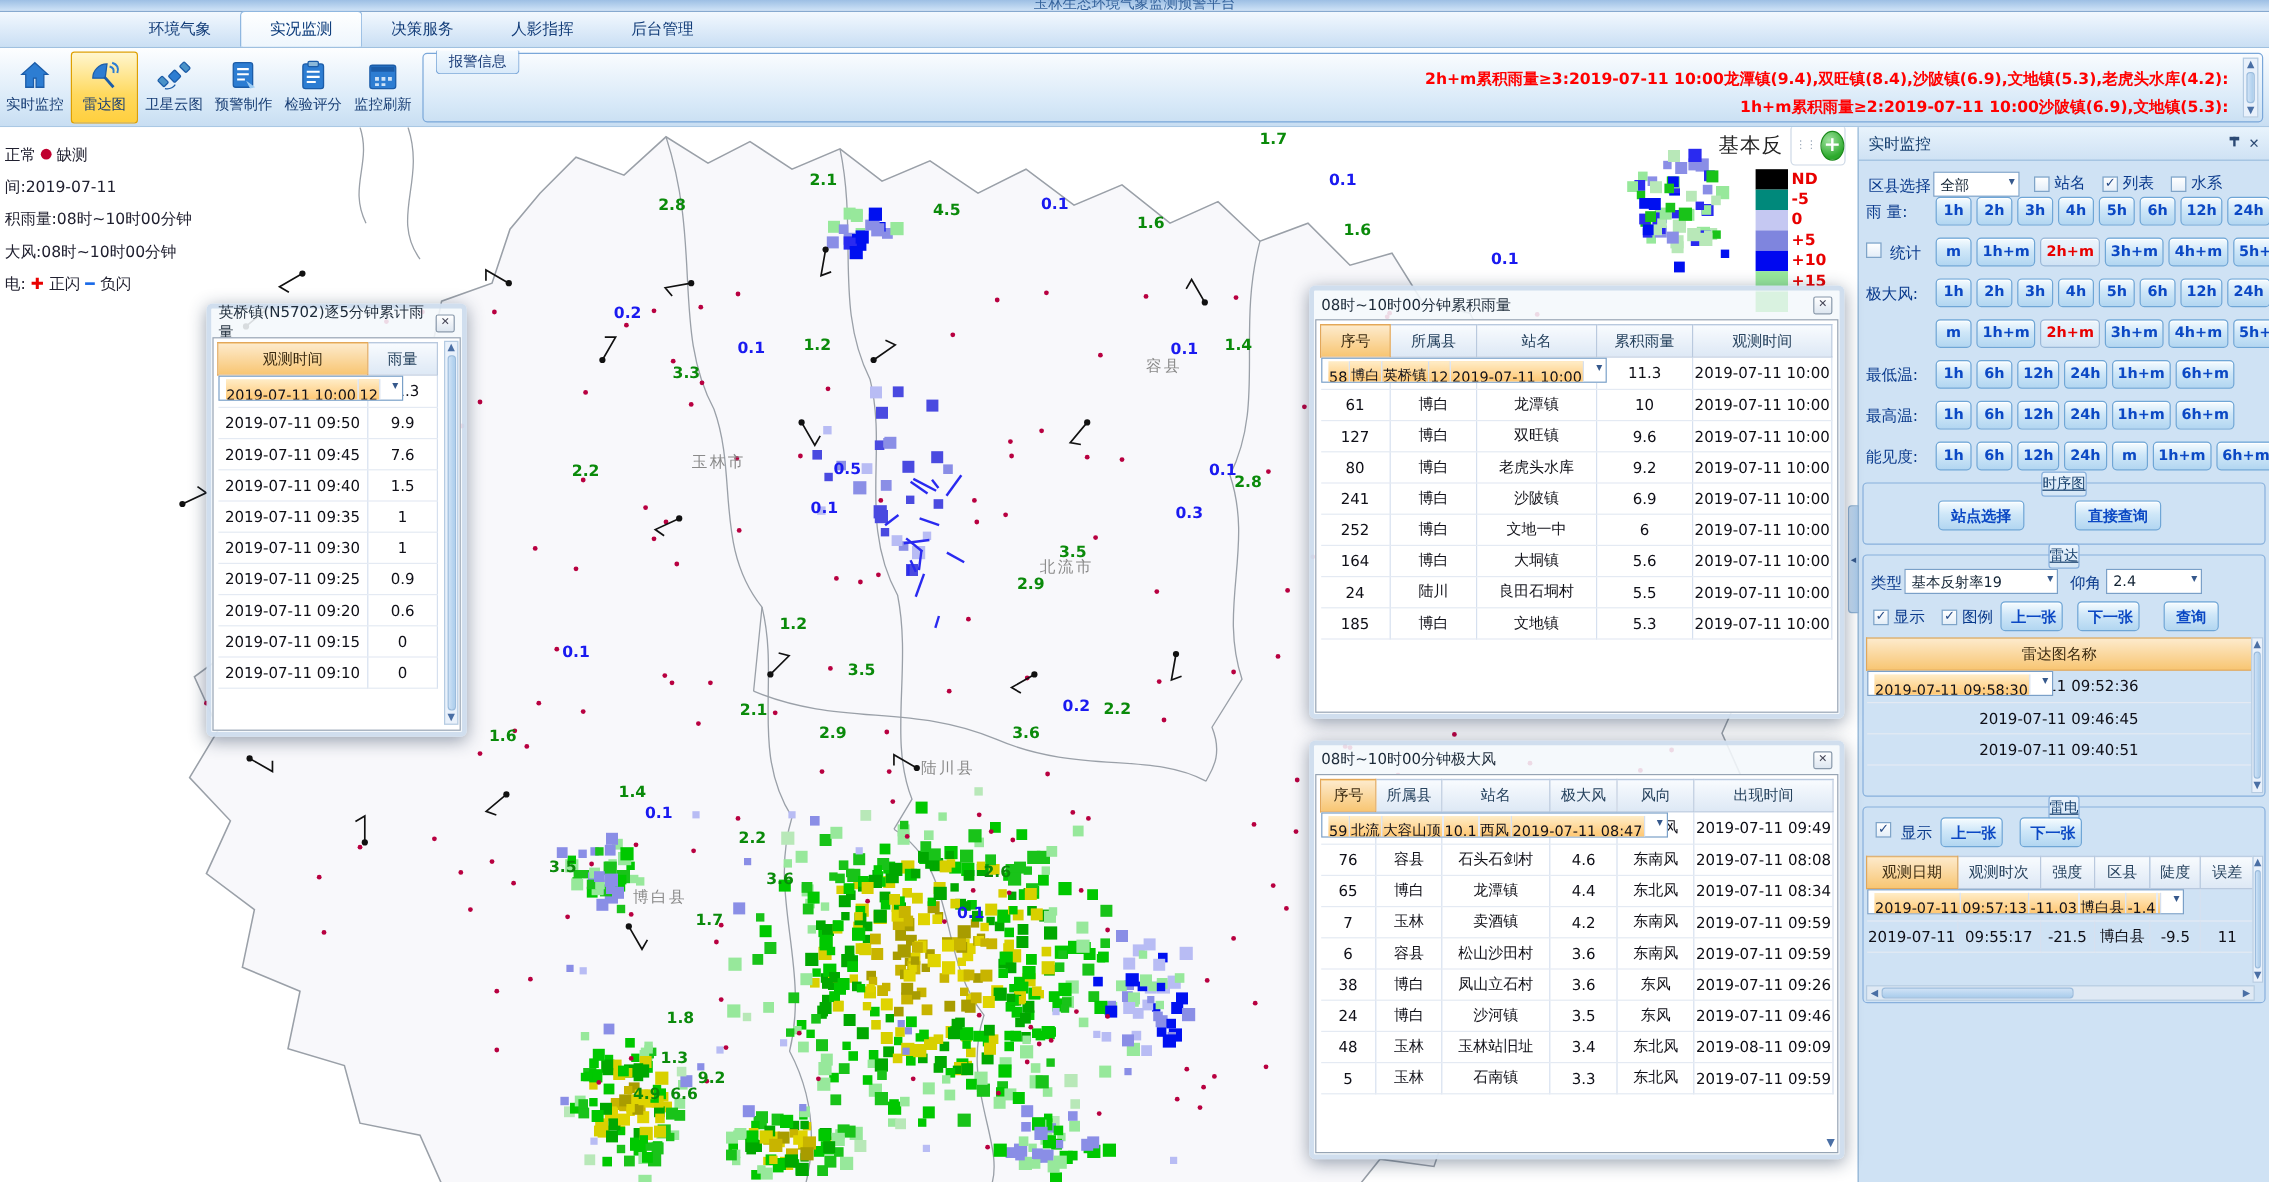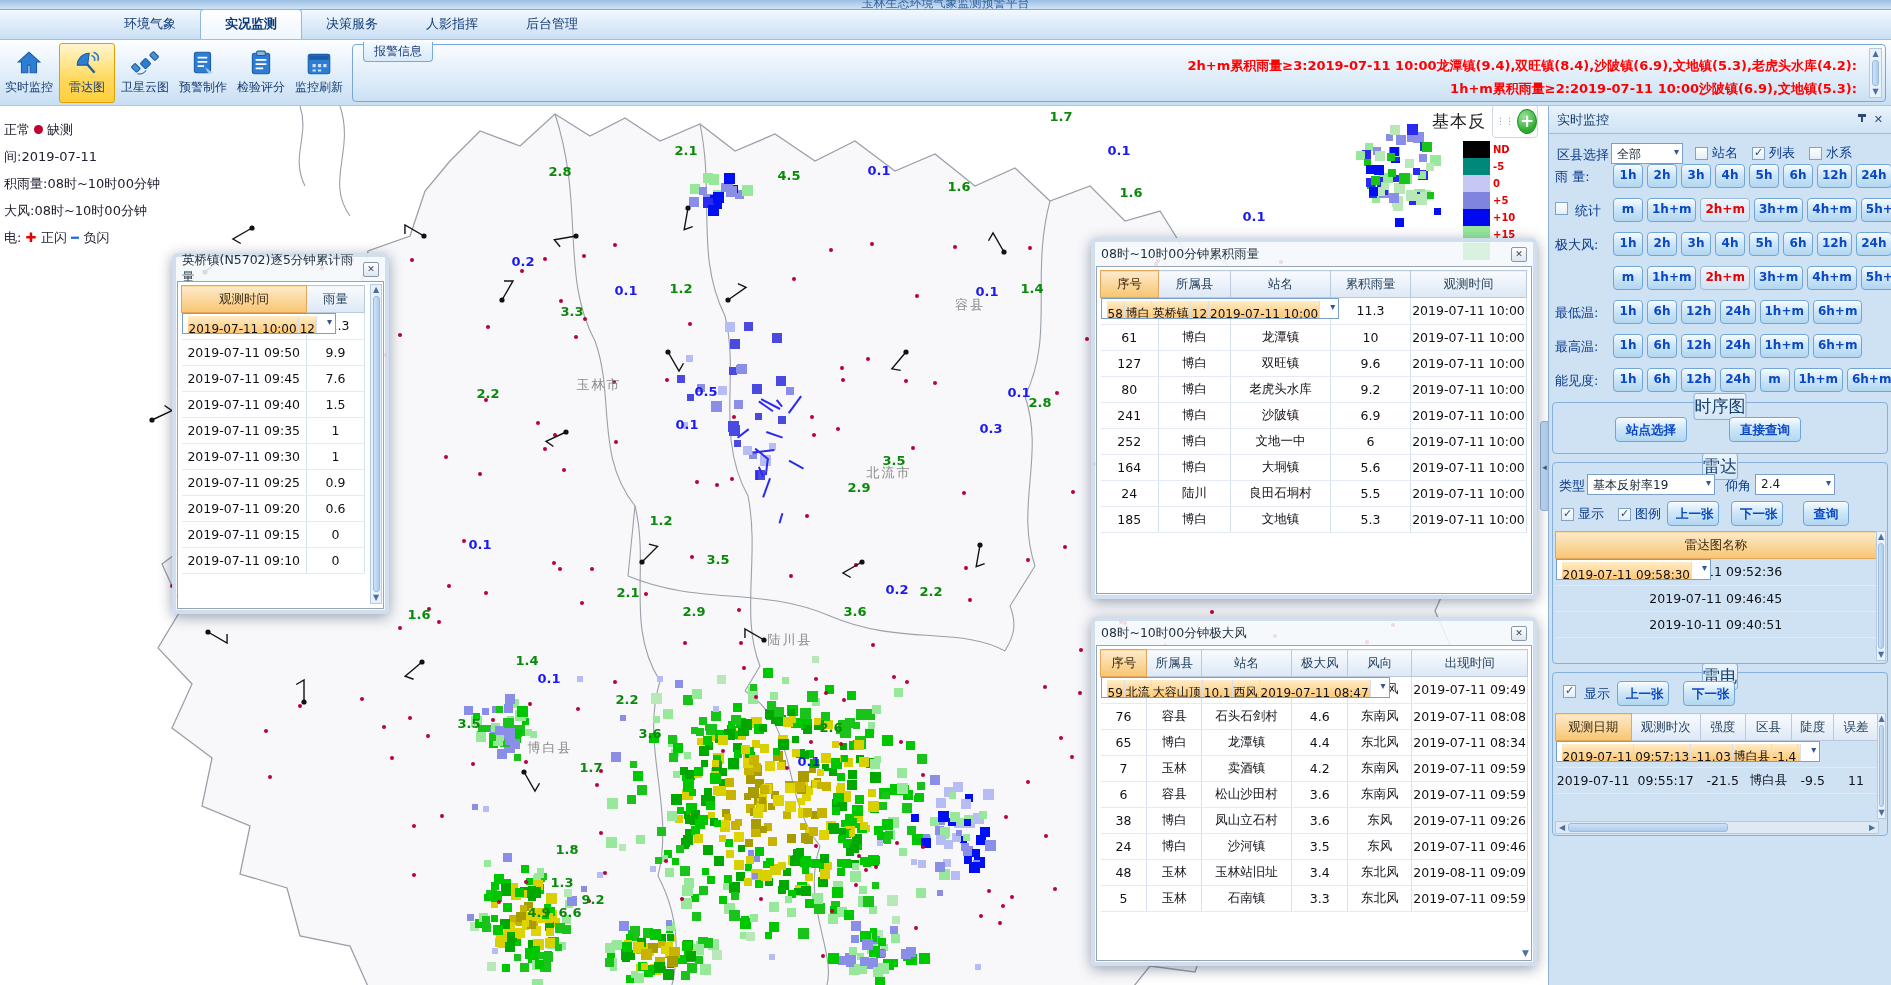--- a/index.html
+++ b/index.html
@@ -10,21 +10,21 @@
   
   .titlebar{position:absolute;left:0;top:0;width:100%;height:10px;overflow:hidden;
     background:linear-gradient(#9dbfe4,#cfe3f7);border-bottom:1px solid #86a9cf;}
   .titlebar span{position:absolute;left:50%;top:-5px;transform:translateX(-50%);
     font-size:12px;color:#35639c;white-space:nowrap;}
   .menubar{position:absolute;left:0;top:10px;width:100%;height:30px;
     background:linear-gradient(#f2f8fe,#cadff4);border-bottom:1px solid #9fc0e0;
     display:flex;align-items:flex-end;padding-left:100px;}
   .mtab{padding:5px 24px 6px;font-size:13px;color:#123c78;cursor:default;position:relative;}
   .mtab.active{background:linear-gradient(#ffffff,#eef6fd);border:1px solid #8fb7e0;border-bottom:none;
-    border-radius:4px 4px 0 0;font-weight:bold;color:#0a3a7a;}
+    border-radius:4px 4px 0 0;font-weight:normal;color:#0a3a7a;}
   .toolbar{position:absolute;left:0;top:40px;width:100%;height:66px;
     background:linear-gradient(#fdfeff,#d8e9f8 70%,#c8def2);border-bottom:1px solid #aac8e4;display:flex;align-items:center;}
   .tbtn{width:56px;height:60px;margin:0 1px;display:flex;flex-direction:column;align-items:center;justify-content:center;
     border:1px solid transparent;border-radius:3px;}
   .tbtn .tico{width:28px;height:28px;}
   .tbtn .tlab{font-size:12px;color:#173d74;margin-top:2px;white-space:nowrap;}
   .tbtn.active{background:linear-gradient(#fff6cf,#ffd95e 60%,#ffcf3e);border:1px solid #dfa000;}
   
   .alarmbox{position:absolute;left:352px;top:44px;width:1534px;height:58px;border:1px solid #7aa7d9;border-radius:4px;background:transparent;}
   .alarmlabel{position:absolute;left:10px;top:-3px;padding:1px 10px;font-size:12px;color:#1a3c78;
@@ -52,21 +52,21 @@
   #maplegend{position:absolute;left:1432px;top:4px;z-index:5;}
   #maplegend .lgt{font-size:17px;color:#222;letter-spacing:1px;}
   .lgchip{position:absolute;left:60px;top:-6px;width:46px;height:34px;background:rgba(255,255,255,.85);
     border-radius:4px;border:1px solid #cdd8e6;display:flex;align-items:center;}
   .lgchip .dots{color:#9aa8b8;font-size:9px;line-height:7px;margin-left:3px;}
   .lgplus{width:25px;height:25px;border-radius:50%;margin-left:3px;
     background:radial-gradient(circle at 35% 30%,#9fe29f,#2daa2d 70%);border:1px solid #1d8a1d;
     color:#fff;font-weight:bold;font-size:17px;text-align:center;line-height:23px;}
   .lgrow{display:flex;align-items:center;height:17px;margin-left:31px;}
   .lgrow .sw{width:27px;height:17px;}
-  .lgrow .lb{color:#e80000;font-size:10px;font-weight:bold;margin-left:3px;line-height:15px;}
+  .lgrow .lb{color:#e80000;font-size:13px;font-weight:bold;margin-left:3px;line-height:15px;}
 
   
   .fwin{position:absolute;z-index:20;border:4px solid rgba(195,212,232,.75);border-radius:5px;
     box-shadow:0 3px 14px rgba(30,50,80,.45);background:rgba(244,248,252,.88);}
   .fwin .ftitle{height:24px;display:flex;align-items:center;padding:0 6px;font-size:12.5px;color:#1d2b3a;}
   .fwin .fclose{margin-left:auto;width:16px;height:15px;border:1px solid #8898aa;border-radius:2px;
     background:linear-gradient(#ffffff,#dde6f0);font-size:9px;line-height:13px;text-align:center;color:#445;}
   .fwin .fbody{background:#fff;border:1px solid #96a4b4;margin:0 1px 1px;padding:3px;position:relative;}
   table.gtbl{border-collapse:collapse;table-layout:fixed;font-size:12.5px;}
   table.gtbl th{height:27px;font-weight:normal;color:#26425e;border:1px solid #b9c9de;
@@ -99,21 +99,21 @@
     color:#0b48c4;font-weight:bold;font-size:12px;box-shadow:inset 0 1px 0 #fff;}
   .pbtn.red{color:#e80000;border-color:#9ab8d8;background:linear-gradient(#eef6fd,#cfe2f4);}
   .btnrow{position:absolute;left:0;width:100%;height:26px;}
   .btnrow .rowlab{position:absolute;left:6px;top:4px;font-size:13px;color:#0a3a8c;white-space:nowrap;}
   .btnrow .btns{position:absolute;left:64px;top:0;white-space:nowrap;}
   .btnrow .cb{position:absolute;left:6px;top:4px;}
   .btnrow.hascb .rowlab{left:26px;}
   .grpbox{position:absolute;left:3px;width:336px;border:1px solid #88b0dc;border-radius:4px;}
   .grpbox .glegend{position:absolute;top:-10px;left:50%;transform:translateX(-50%);
     background:linear-gradient(#eaf4fd,#d4e6f6);border:1px solid #88b0dc;border-radius:3px;
-    padding:1px 0;font-size:17px;color:#16406e;white-space:nowrap;}
+    padding:1px 0;font-size:12px;color:#16406e;white-space:nowrap;text-decoration:underline;}
   .gbtn{position:absolute;height:25px;padding:4px 8px 0;text-align:center;background:linear-gradient(#f6fcff,#cfe7f8 45%,#b2d6f1);
     border:1px solid #6fa6d6;border-radius:4px;color:#0b48c4;font-weight:bold;font-size:12.5px;box-shadow:inset 0 1px 0 #fff;white-space:nowrap;}
   .hsb{position:absolute;height:13px;background:#dfe9f4;border:1px solid #b5cbe2;display:flex;align-items:center;}
   .hsb i{font-style:normal;font-size:8px;color:#4a6fa5;width:12px;text-align:center;}
   .hsb .thumb{height:9px;width:160px;background:linear-gradient(#cfe2f6,#aacdec);border:1px solid #9bbcdd;border-radius:3px;}
   .splitgrip{position:absolute;left:-9px;top:315px;width:9px;height:90px;background:linear-gradient(90deg,#cfe3f7,#a9c9e8);
     border:1px solid #8fb2d4;border-radius:3px 0 0 3px;color:#35588c;font-size:9px;text-align:center;line-height:90px;}
 </style>
 </head>
 <body>
@@ -1858,21 +1858,21 @@
               <tr class="sel">
                 <td>2019-07-11 09:58:30</td>
               </tr>
               <tr>
                 <td>2019-07-11 09:52:36</td>
               </tr>
               <tr>
                 <td>2019-07-11 09:46:45</td>
               </tr>
               <tr>
-                <td>2019-10-11 09:40:51</td>
+                <td>2019-07-11 09:40:51</td>
               </tr>
             </tbody>
           </table>
         </div>
       <div class="vsb" style="right:1px;top:68px;width:10px;height:130px;">
         <i>▲</i>
           <span class="thumb"></span>
           <i>▼</i>
       </div>
     </div>

